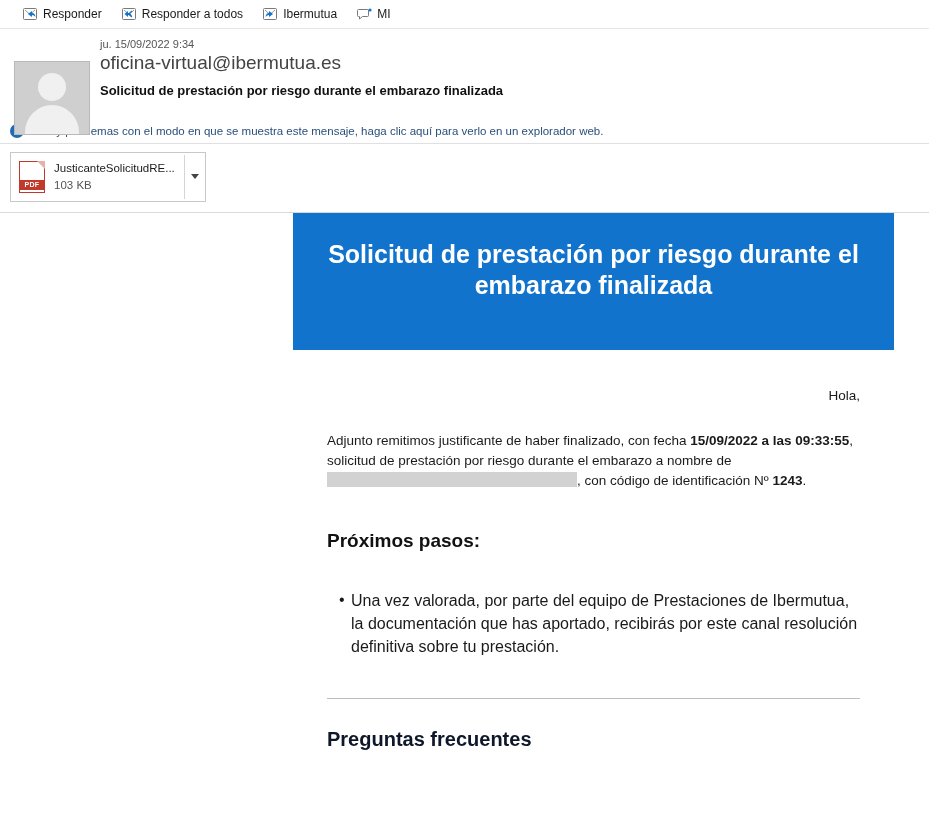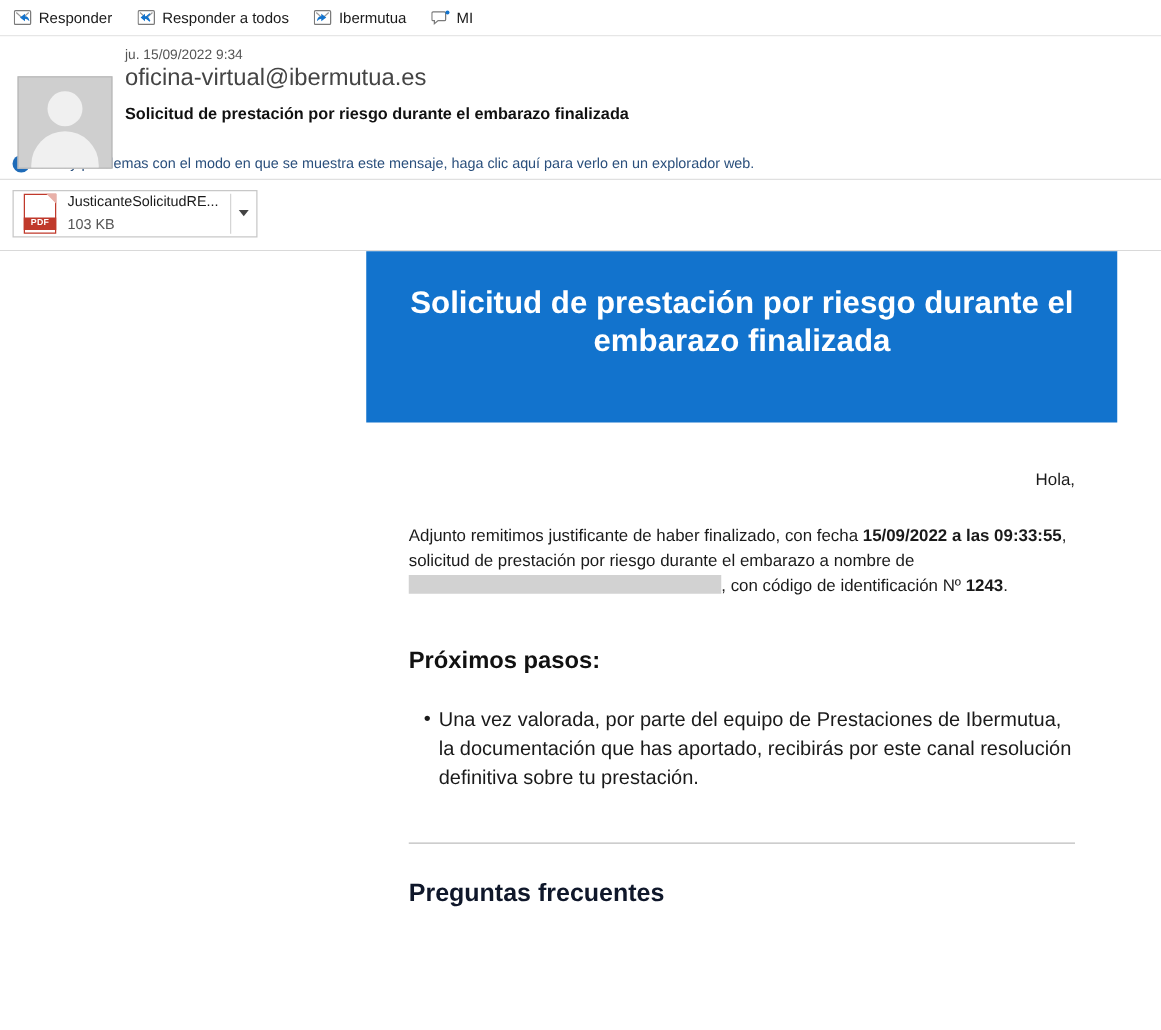--- a/index.html
+++ b/index.html
@@ -14,21 +14,21 @@
     font-size: 12px;
     color: #222222;
     overflow: hidden;
   }
 
   
   .toolbar {
     display: flex;
     align-items: center;
     height: 28px;
-    padding: 0 8px;
+    padding: 0 20px;
     gap: 14px;
     background: #ffffff;
     border-bottom: 1px solid #e6e6e6;
   }
   .tb-item {
     display: flex;
     align-items: center;
     gap: 5px;
     font-size: 12px;
     color: #1a1a1a;
@@ -150,21 +150,21 @@
 
   
   .attach-strip {
     padding: 8px 10px 10px 10px;
     border-bottom: 1px solid #d9d9d9;
   }
   .attachment {
     display: inline-flex;
     align-items: center;
     width: 196px;
-    height: 38px;
+    height: 50px;
     border: 1px solid #c8c8c8;
     background: #ffffff;
     padding: 2px 0 2px 6px;
     box-sizing: border-box;
   }
   .pdf-icon {
     width: 30px;
     height: 32px;
     position: relative;
     flex: 0 0 auto;
@@ -279,21 +279,21 @@
   .redacted {
     display: inline-block;
     vertical-align: -2px;
     width: 250px;
     height: 15px;
     background: #d2d2d2;
   }
   h2.section {
     font-size: 19px;
     font-weight: bold;
-    margin: 37px 0 22px 0;
+    margin: 37px 0 34px 0;
     color: #111111;
   }
   ul.steps {
     margin: 0;
     padding-left: 16px;
     list-style: none;
   }
   ul.steps li {
     position: relative;
     padding-left: 8px;

